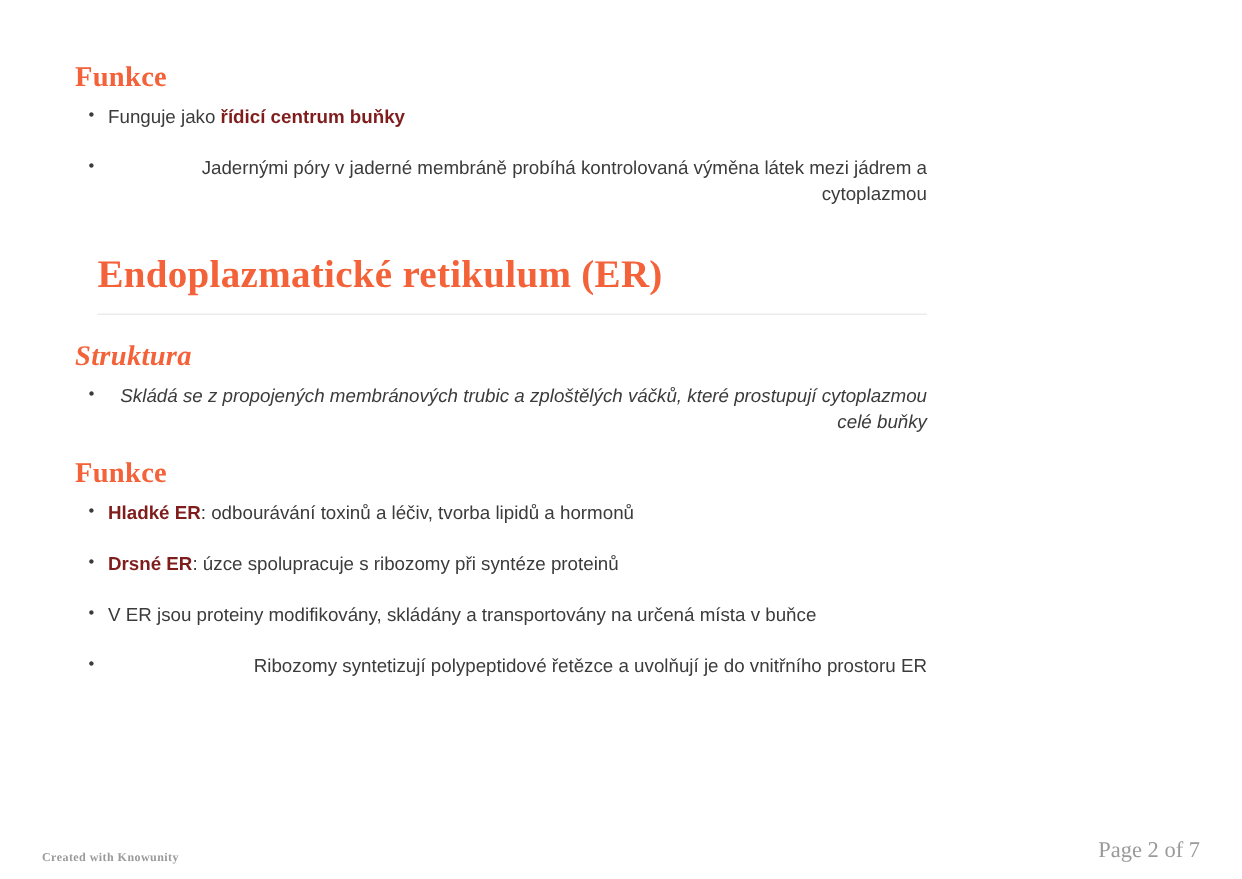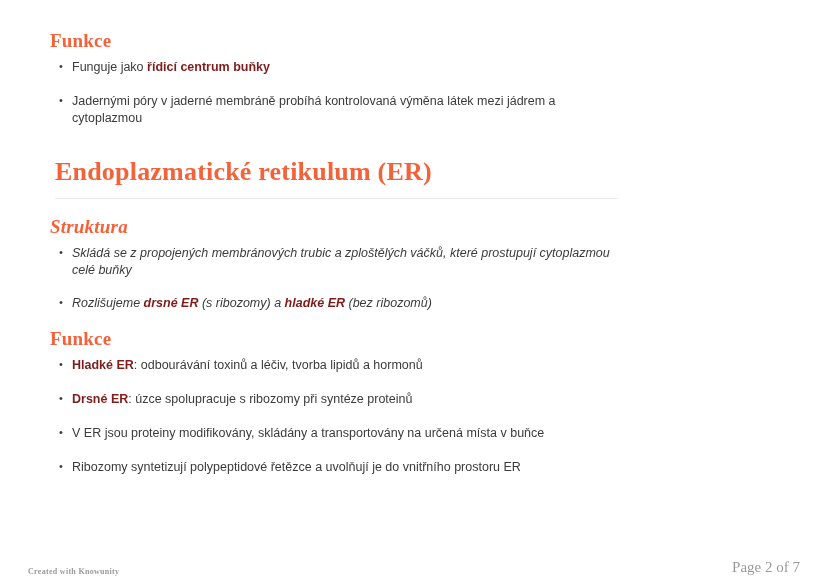--- a/index.html
+++ b/index.html
@@ -13,38 +13,38 @@
     font-family: "Liberation Sans", sans-serif;
     color: #333333;
     position: relative;
     overflow: hidden;
   }
   .page {
     position: relative;
     width: 668px;
     height: 586px;
     box-sizing: border-box;
-    padding: 26px 50px 0 50px;
+    padding: 37px 50px 0 50px;
   }
   .h2 {
     font-family: "Liberation Serif", serif;
     font-weight: bold;
     color: #F4623A;
     font-size: 19px;
     letter-spacing: 0.2px;
     margin: 0 0 6px 0;
     line-height: 1.2;
   }
   .h1 {
     font-family: "Liberation Serif", serif;
     font-weight: bold;
     color: #F4623A;
     font-size: 26px;
     letter-spacing: 0.2px;
-    margin: 0 0 6px 5px;
+    margin: 0 0 6px 15px;
     line-height: 1.25;
     padding-bottom: 9px;
     border-bottom: 1px solid #ececec;
   }
   .section-funkce-1 {
     margin-top: 4px;
   }
   .section-er {
     margin-top: 30px;
   }
@@ -63,20 +63,21 @@
   ul.bullets li {
     position: relative;
     padding-left: 22px;
     font-size: 12.5px;
     line-height: 1.35;
     color: #3b3b3b;
     margin: 0 0 17px 0;
   }
   ul.bullets li:last-child {
     margin-bottom: 0;
+    text-align: right;
   }
   ul.bullets li::before {
     content: "\2022";
     position: absolute;
     left: 9px;
     top: 0;
     color: #3b3b3b;
     font-size: 11px;
   }
   ul.bullets li b {
@@ -123,21 +124,20 @@
   </div>
 
   <div class="section-er">
     <h1 class="h1">Endoplazmatické retikulum (ER)</h1>
   </div>
 
   <div class="section-struktura">
     <h2 class="h2">Struktura</h2>
     <ul class="bullets" id="list-2">
         <li><span>Skládá se z propojených membránových trubic a zploštělých váčků, které prostupují cytoplazmou celé buňky</span></li>
-        <li><span>Rozlišujeme </span><b>drsné ER</b><span> (s ribozomy) a </span><b>hladké ER</b><span> (bez ribozomů)</span></li>
       </ul>
   </div>
 
   <div class="section-funkce-2">
     <h2 class="h2">Funkce</h2>
     <ul class="bullets" id="list-3">
         <li><b>Hladké ER</b><span>: odbourávání toxinů a léčiv, tvorba lipidů a hormonů</span></li>
         <li><b>Drsné ER</b><span>: úzce spolupracuje s ribozomy při syntéze proteinů</span></li>
         <li><span>V ER jsou proteiny modifikovány, skládány a transportovány na určená místa v buňce</span></li>
         <li><span>Ribozomy syntetizují polypeptidové řetězce a uvolňují je do vnitřního prostoru ER</span></li>

